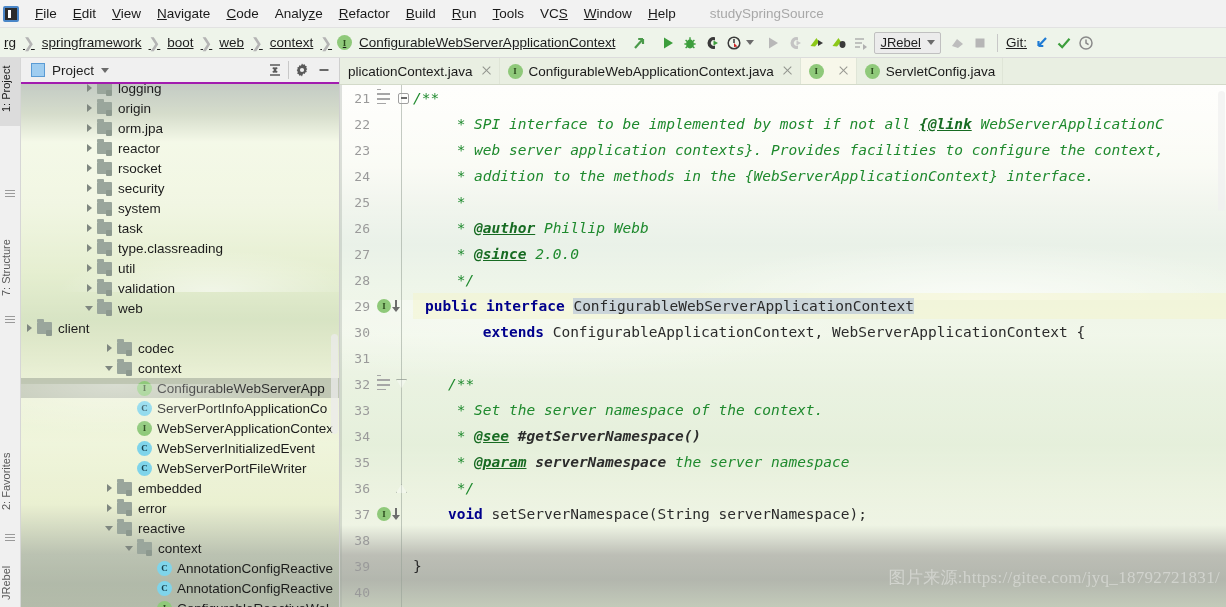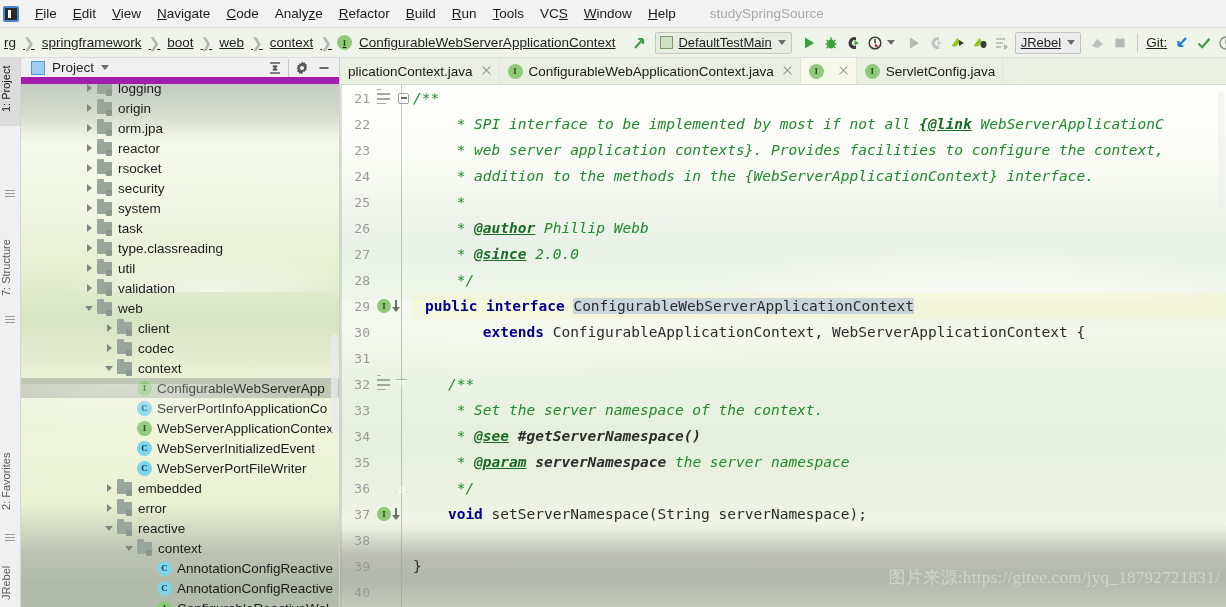--- a/index.html
+++ b/index.html
@@ -80,21 +80,21 @@
   }
   .vtab.active { background:#dcdcdc; color:#1a1a1a; }
   .vgrip { position:absolute; left:5px; width:10px; height:9px; }
   .vgrip i { display:block; height:1px; background:#9a9a9a; margin-bottom:2px; }
 
   
   #project-panel { width:319px; flex:0 0 auto; display:flex; flex-direction:column;
     border-right:1px solid #cfcfcf; position:relative; overflow:hidden; }
   #project-header {
     height:26px; background:#f0f0f0; display:flex; align-items:center;
-    border-bottom:7px solid #a21caf; flex:0 0 auto;
+    border-bottom:2px solid #a21caf; flex:0 0 auto;
   }
   #project-header .ph-sq {
     width:14px;height:14px;border:1.5px solid #5a9bd4;background:#9fcdf0;margin:0 7px 0 10px;flex:0 0 auto;
   }
   #project-title { font-size:13.5px; }
   #project-header .grow{flex:1;}
   .ph-ico{width:22px;height:22px;display:flex;align-items:center;justify-content:center;flex:0 0 auto;}
 
   #tree-wrap {
     flex:1; position:relative; overflow:hidden;
@@ -322,25 +322,20 @@
       </span>
     </div>
 
   <div class="tb-ico" style="margin-left:12px;">
     <svg width="16" height="16" viewBox="0 0 16 16">
         <path d="M3 13 L11 4" stroke="#4a9a4a" stroke-width="2.2" fill="none"></path>
         <path d="M11 4 L11 9 M11 4 L6.2 4" stroke="#4a9a4a" stroke-width="2.2" fill="none"></path>
       </svg>
   </div>
 
-  <div id="runconfig-box">
-    <div class="sq-ico"></div>
-    <div class="rc-label">DefaultTestMain</div>
-    <div class="caret-dn"></div>
-  </div>
 
   <div class="tb-ico" style="margin-left:6px;">
     <svg width="16" height="16" viewBox="0 0 16 16">
         <path d="M4 2.5 L13 8 L4 13.5 Z" fill="#3c9e3c"></path>
       </svg>
   </div>
   <div class="tb-ico">
     <svg width="16" height="16" viewBox="0 0 16 16">
       <ellipse cx="8" cy="9" rx="4" ry="4.4" fill="#3c9e3c"></ellipse>
       <path d="M8 2.2 L8 5 M3.6 5 L5.2 6.6 M12.4 5 L10.8 6.6 M2.4 9 L4 9 M12 9 L13.6 9 M3.6 13 L5.2 11.6 M12.4 13 L10.8 11.6" stroke="#3c9e3c" stroke-width="1.4" fill="none"></path>
@@ -540,21 +535,21 @@
           <div class="trow" style="padding-left: 60px;">
             <span class="twist r"></span>
             <span class="folder-ico"></span>
             <span class="tlabel">validation</span>
           </div>
           <div class="trow" style="padding-left: 60px;">
             <span class="twist d"></span>
             <span class="folder-ico"></span>
             <span class="tlabel">web</span>
           </div>
-          <div class="trow" style="padding-left: 80px;">
+          <div class="trow" style="">
             <span class="twist r"></span>
             <span class="folder-ico"></span>
             <span class="tlabel">client</span>
           </div>
           <div class="trow" style="padding-left: 80px;">
             <span class="twist r"></span>
             <span class="folder-ico"></span>
             <span class="tlabel">codec</span>
           </div>
           <div class="trow" style="padding-left: 80px;">

